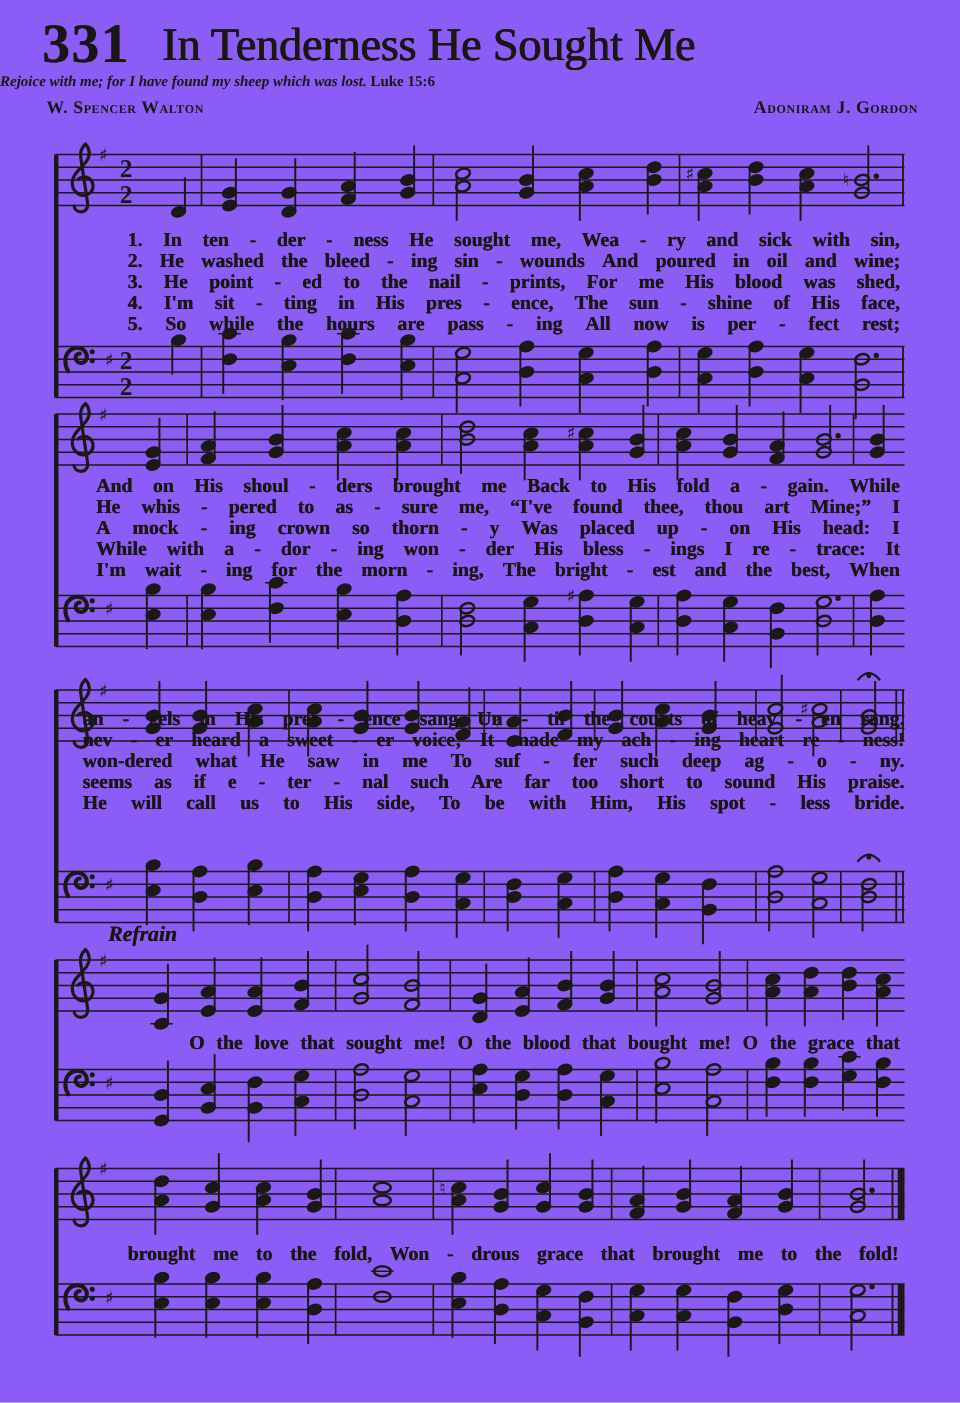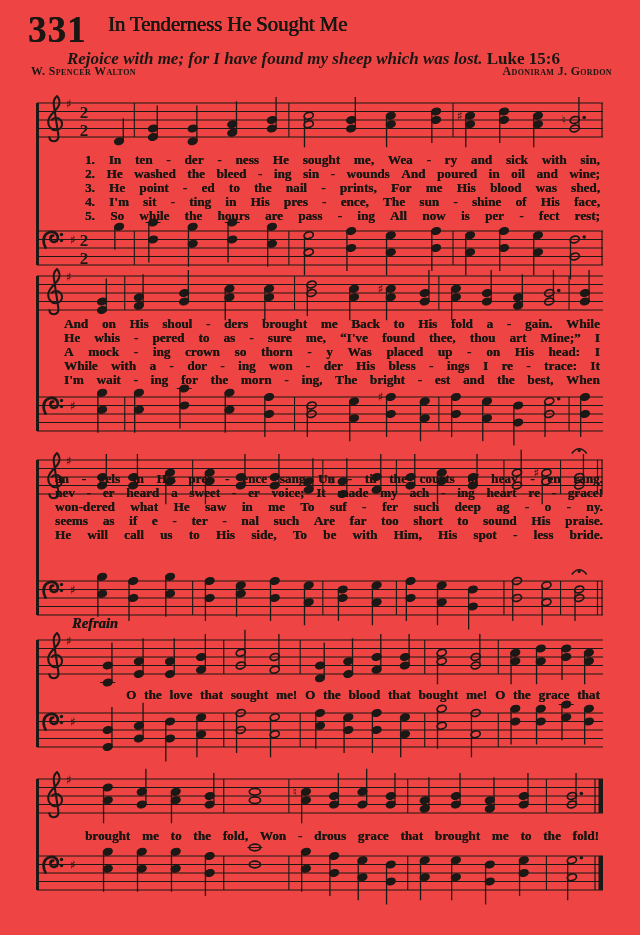--- a/index.html
+++ b/index.html
@@ -1,23 +1,23 @@
 <!DOCTYPE html>
 <html><head>
 <meta charset="utf-8">
 <style>
   html,body{margin:0;padding:0;background:#e8e6e1;}
-  .page{position:relative;width:640px;height:935px;background:#ef4444;color:#1a1713;
+  .page{position:relative;width:640px;height:935px;background:#8b5cf6;color:#1a1713;
         font-family:"Liberation Serif", serif;overflow:hidden;}
   .abs{position:absolute;}
   .hymn-number{left:28px;top:8px;font-size:37px;font-weight:bold;letter-spacing:1px;
         text-shadow:0.3px 0 0 currentColor;}
-  .hymn-title{left:108px;top:12px;font-size:21px;font-weight:normal;letter-spacing:-0.2px;
+  .hymn-title{left:108px;top:12px;font-size:31px;font-weight:normal;letter-spacing:-0.2px;
         text-shadow:0.5px 0 0 currentColor, 0 0.3px 0 currentColor;}
-  .scripture{left:0;top:49px;width:560px;text-align:right;font-size:17px;font-weight:bold;}
+  .scripture{left:0;top:49px;width:560px;text-align:left;font-size:10px;font-weight:bold;}
   .scripture .it{font-style:italic;}
   .byline{top:64px;font-size:11.8px;font-weight:bold;font-variant:small-caps;letter-spacing:0.4px;}
   .author{left:31px;text-align:right;} .composer{right:28px;text-align:center;}
   .staff{position:absolute;left:37px;width:566px;height:76px;overflow:visible;}
   .sysbar{position:absolute;left:36px;width:2.6px;background:#1b1815;}
   .lyrics{position:absolute;font-size:13.2px;font-weight:bold;line-height:14.1px;
         text-shadow:0.25px 0 0 currentColor;white-space:nowrap;}
   .lyr-line{display:flex;justify-content:space-between;}
   .refrain-label{font-size:14.5px;font-weight:bold;font-style:italic;
         text-shadow:0.3px 0 0 currentColor;text-align:right;}
@@ -565,21 +565,21 @@
         <span>voice;</span>
         <span>It</span>
         <span>made</span>
         <span>my</span>
         <span>ach</span>
         <span>-</span>
         <span>ing</span>
         <span>heart</span>
         <span>re</span>
         <span>-</span>
-        <span>grace!</span>
+        <span>ness!</span>
       </div>
       <div class="lyr-line">
         <span>won-dered</span>
         <span>what</span>
         <span>He</span>
         <span>saw</span>
         <span>in</span>
         <span>me</span>
         <span>To</span>
         <span>suf</span>

